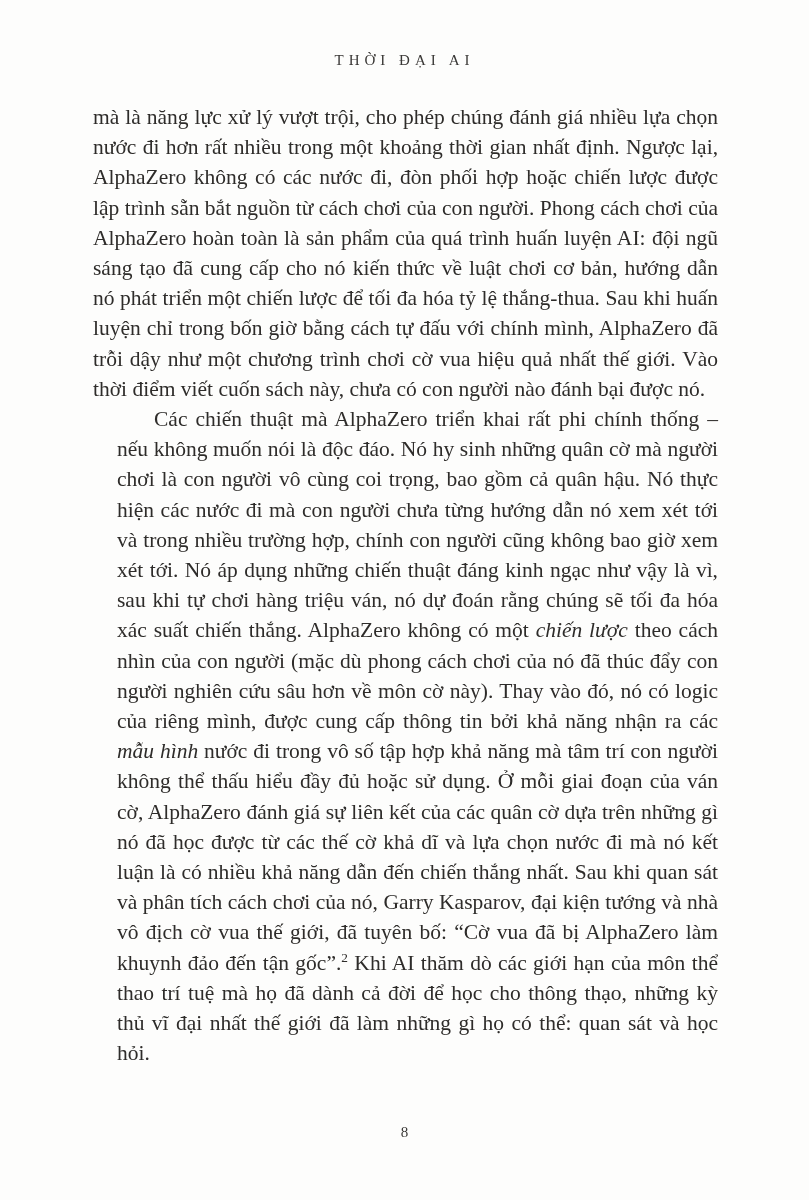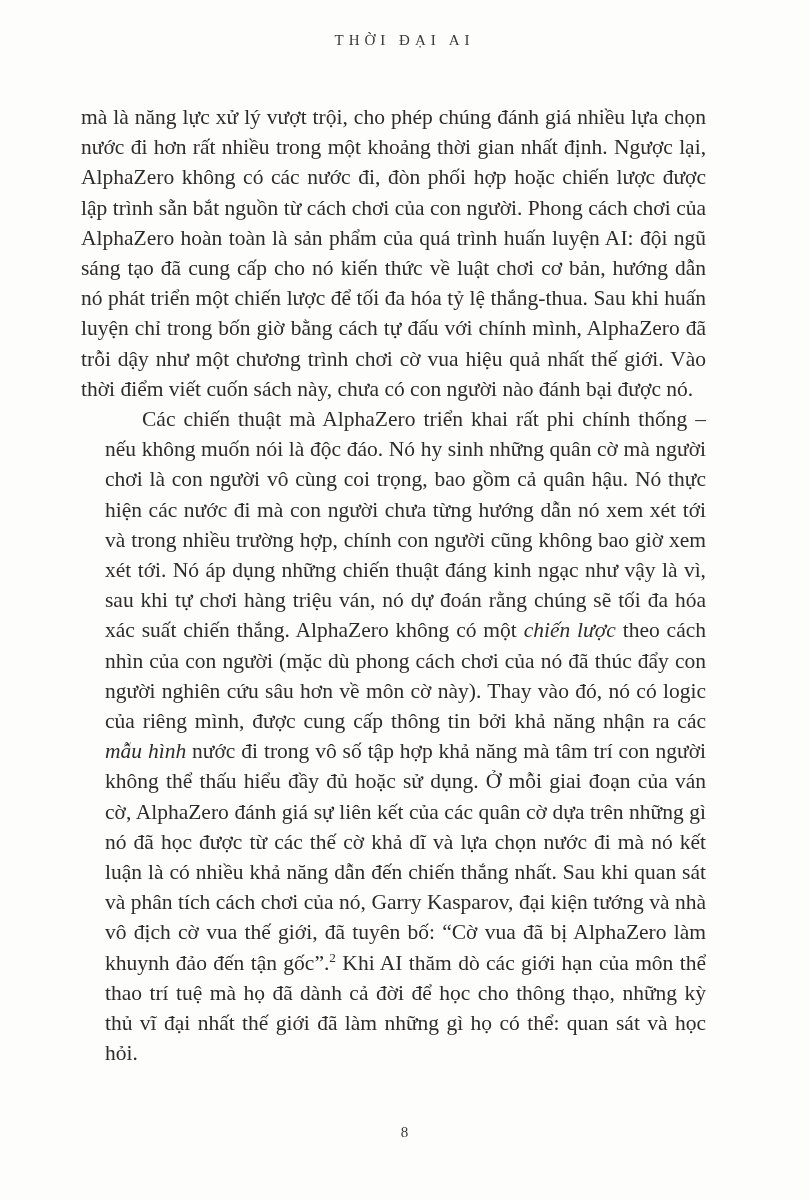--- a/index.html
+++ b/index.html
@@ -12,32 +12,32 @@
     width: 809px;
     height: 1200px;
     margin: 0 auto;
     background: #fdfdfc;
     color: #2e2c2a;
     font-family: "Liberation Serif", "DejaVu Serif", serif;
     overflow: hidden;
   }
   .running-header {
     position: absolute;
-    top: 32px;
+    top: 52px;
     left: 0;
     width: 100%;
     text-align: center;
     font-size: 15px;
     letter-spacing: 5px;
     color: #3a3836;
   }
   .body-text {
     position: absolute;
     top: 102px;
-    left: 81px;
+    left: 93px;
     width: 625px;
     font-size: 21.5px;
     line-height: 30.2px;
     text-align: justify;
   }
   .body-text p {
     margin: 0;
     padding: 0;
   }
   .body-text p.indented {

